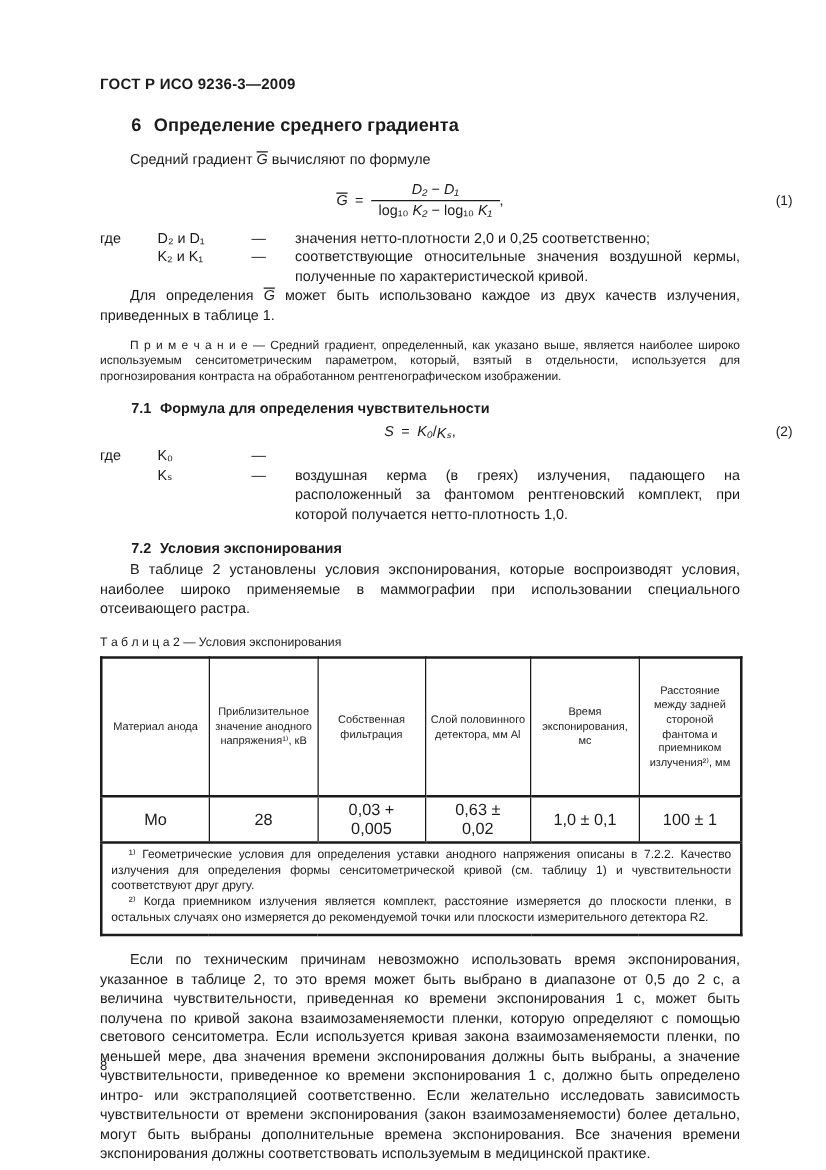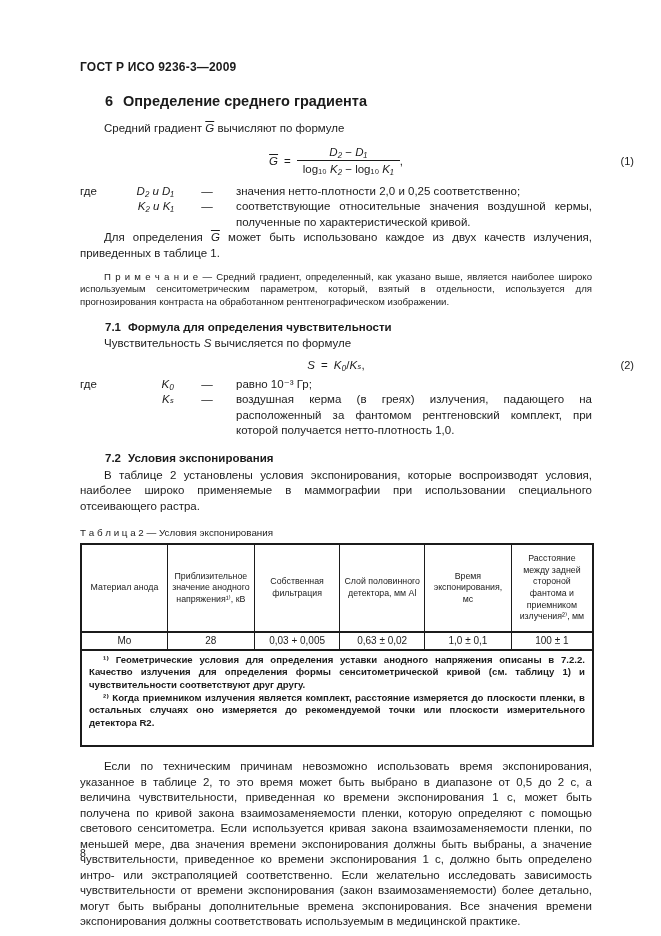--- a/index.html
+++ b/index.html
@@ -36,39 +36,39 @@
   }
   .formula-row.small { min-height: 18px; margin: 4px 0 3px; }
   .f-eq { margin: 0 6px; }
   .frac { display: inline-block; text-align: center; vertical-align: middle; }
   .frac .num { display: block; padding: 0 6px 2px; border-bottom: 1px solid #1b1b1b; }
   .frac .den { display: block; padding: 2px 6px 0; }
   .eqnum { position: absolute; right: -42px; top: 50%; transform: translateY(-50%); font-size: 11px; }
 
   .where-row { display: flex; gap: 20px; }
   .where-lead { width: 26px; flex: 0 0 26px; }
-  .where-term { width: 52px; flex: 0 0 52px; font-style: italic; text-align: right; padding-right: 4px; }
+  .where-term { width: 52px; flex: 0 0 52px; text-align: left; padding-right: 4px; }
   .where-dash { width: 18px; flex: 0 0 18px; text-align: center; }
   .where-desc { flex: 1 1 auto; text-align: justify; }
 
   .note { margin-top: 10px; font-size: 9.6px; line-height: 12.4px; text-align: justify; text-indent: 24px; }
 
   .tbl-caption { margin-top: 13px; font-size: 9.8px; }
 
   table.t2 { width: 514px; margin-top: 5px; border-collapse: collapse; border: 2px solid #1b1b1b; }
   table.t2 th {
     border: 1px solid #1b1b1b; border-bottom: 2px solid #1b1b1b;
     font-weight: normal; font-size: 8.8px; line-height: 11.6px;
-    text-align: center; vertical-align: middle; padding: 8px 3px; height: 66px;
+    text-align: center; vertical-align: middle; padding: 20px 3px; height: 66px;
   }
   table.t2 td.cell {
     border: 1px solid #1b1b1b; border-bottom: 2px solid #1b1b1b;
-    font-size: 10px; text-align: center; padding: 2px 2px 3px; height: 18px;
+    font-size: 13px; text-align: center; padding: 2px 17px 3px; height: 18px;
   }
-  table.t2 td.fnotes { border: none; padding: 3px 7px 16px; font-weight: bold; }
+  table.t2 td.fnotes { border: none; padding: 3px 7px 6px; }
   .fnote { font-size: 9.6px; line-height: 12.6px; text-align: justify; text-indent: 14px; }
 
   .pageno { position: absolute; left: 80px; top: 847px; font-size: 10.5px; }
 </style>
 </head>
 <body>
 
 <div class="page">
   <div class="content">
 
@@ -112,40 +112,36 @@
       <span>Для определения </span><span class="var ovl">G</span><span> может быть использовано каждое из двух качеств излучения, приведенных в таблице 1.</span>
     </p>
 
     <p class="note">П р и м е ч а н и е — Средний градиент, определенный, как указано выше, является наиболее широко используемым сенситометрическим параметром, который, взятый в отдельности, используется для прогнозирования контраста на обработанном рентгенографическом изображении.</p>
 
 
     <div class="sub-heading">
       <span class="h-num">7.1</span><span>Формула для определения чувствительности</span>
     </div>
 
-    <p class="body indent" style="margin-top:3px">
-      <span>Чувствительность </span><span class="var">S</span><span> вычисляется по формуле</span>
-    </p>
 
     <div class="formula-row small">
       <span class="var">S</span>
       <span class="f-eq">=</span>
       <span class="var">K₀</span>
       <span>/</span>
       <span class="var">Kₛ</span>
       <span>,</span>
       <span class="eqnum">(2)</span>
     </div>
 
     <div class="where">
       <div class="where-row">
         <span class="where-lead">где</span>
         <span class="where-term">K₀</span>
         <span class="where-dash">—</span>
-        <span class="where-desc">равно 10⁻³ Гр;</span>
       </div>
       <div class="where-row">
         <span class="where-lead"></span>
         <span class="where-term">Kₛ</span>
         <span class="where-dash">—</span>
         <span class="where-desc">воздушная керма (в греях) излучения, падающего на расположенный за фантомом рентгеновский комплект, при которой получается нетто-плотность 1,0.</span>
       </div>
     </div>
 
     <div class="sub-heading">

